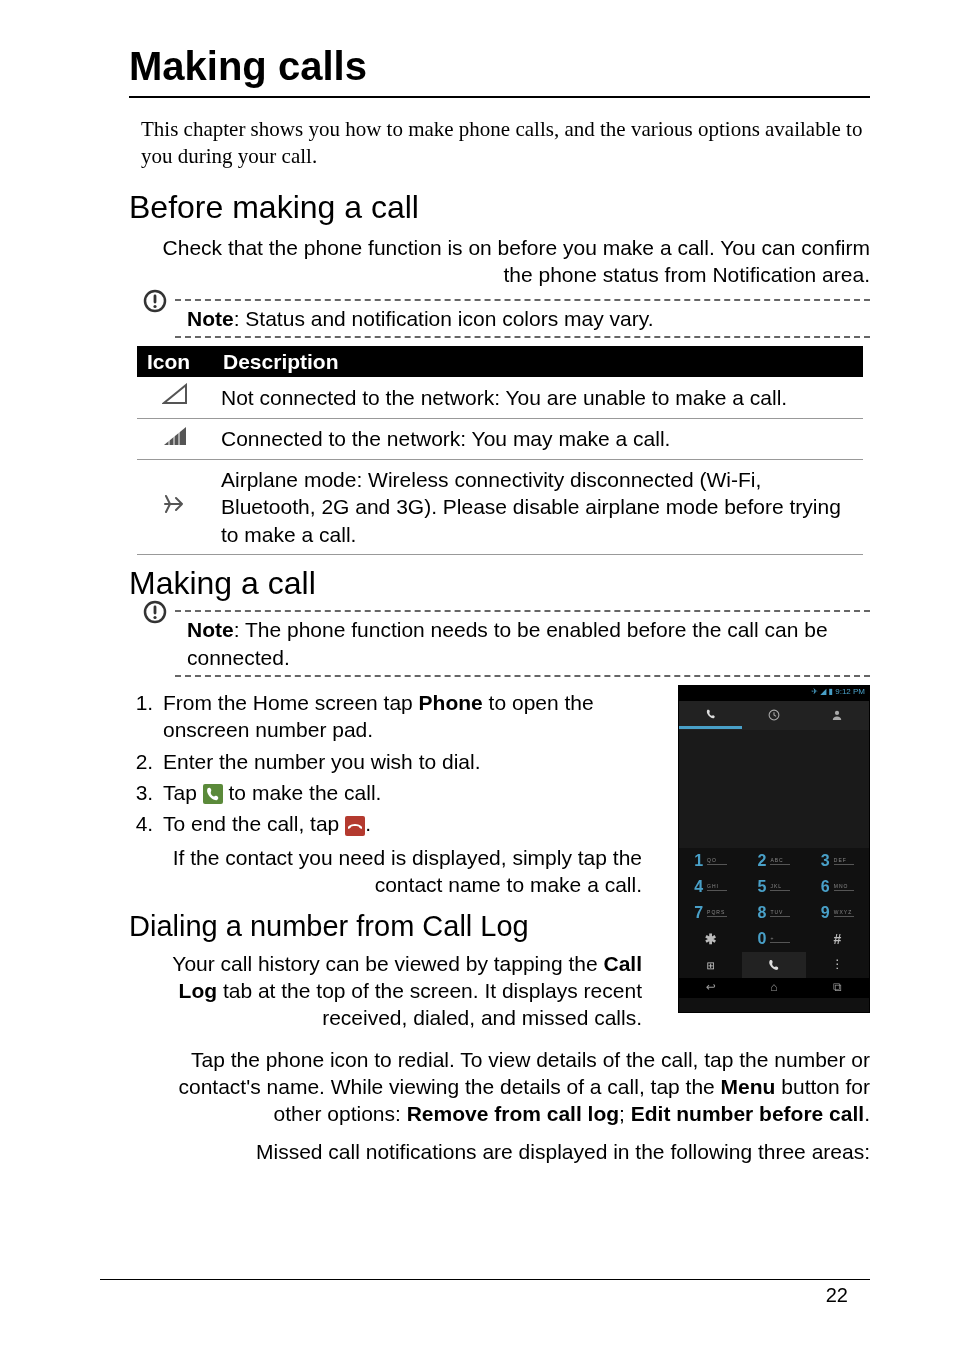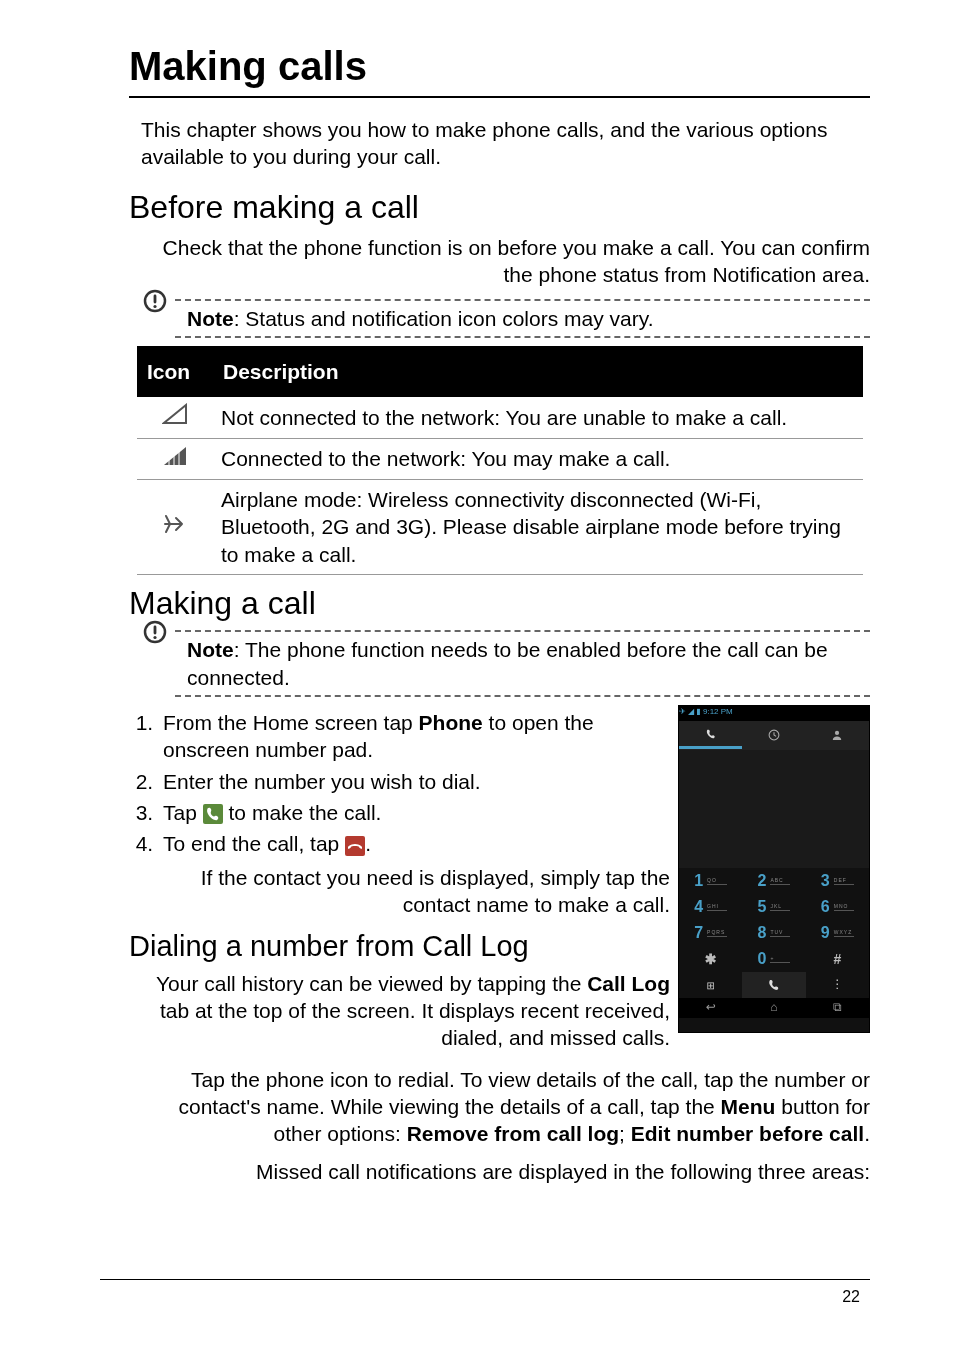--- a/index.html
+++ b/index.html
@@ -21,20 +21,21 @@
   }
   h1.title {
     font-size: 40px;
     font-weight: bold;
     margin: 0 0 6px 0;
     border-bottom: 2px solid #000;
     padding-bottom: 4px;
   }
   .intro {
     margin: 18px 0 16px 12px;
+    font-family: Liberation Serif, serif;
   }
   h2.section {
     font-size: 32px;
     font-weight: normal;
     margin: 6px 0 6px 0;
   }
   .body-text {
     margin: 4px 0 10px 12px;
     text-align: right;
   }
@@ -58,21 +59,21 @@
   .note-text .bold { font-weight: bold; }
   table.icon-table {
     width: 98%;
     margin: 8px 0 8px 8px;
     border-collapse: collapse;
   }
   table.icon-table th {
     background: #000;
     color: #fff;
     text-align: left;
-    padding: 12px 10px;
+    padding: 2px 10px;
     font-weight: bold;
   }
   table.icon-table td {
     border-bottom: 1px solid #999;
     padding: 6px 8px;
     vertical-align: middle;
   }
   table.icon-table td.icon-cell {
     width: 60px;
     text-align: center;
@@ -96,38 +97,38 @@
   .inline-icon.red { background:#b43a2f; }
   .inline-icon svg { width:20px; height:20px; display:block; }
   h3.subsection {
     font-size: 29px;
     font-weight: normal;
     margin: 10px 0 2px 0;
   }
   .two-col {
     display: flex;
     align-items: flex-start;
-    gap: 8px;
+    gap: 36px;
   }
   .two-col .left { flex: 1; }
   .phone-mock {
     width: 190px;
     height: 326px;
     background: #111;
     border: 1px solid #000;
     position: relative;
     font-family: Arial, sans-serif;
     flex-shrink: 0;
   }
   .phone-status {
     height: 14px;
     background: #000;
     color: #49a0c8;
     font-size: 8px;
-    text-align: left;
+    text-align: right;
     padding: 1px 4px 0 0;
   }
   .phone-tabs {
     display:flex;
     height:28px;
     background:#222;
     border-bottom:1px solid #222;
   }
   .phone-tabs div {
     flex:1;
@@ -191,23 +192,23 @@
     font-size:12px;
   }
   .footer-line {
     position:absolute;
     left:100px; right:84px;
     bottom: 72px;
     border-top:1px solid #000;
   }
   .page-num {
     position:absolute;
-    right:94px;
+    right:106px;
     bottom:44px;
-    font-size:16px;
+    font-size:20px;
   }
 </style>
 </head>
 <body>
 
 <div class="page">
 
   <h1 class="title">Making calls</h1>
 
   <div class="intro">This chapter shows you how to make phone calls, and the various options available to you during your call.</div>

